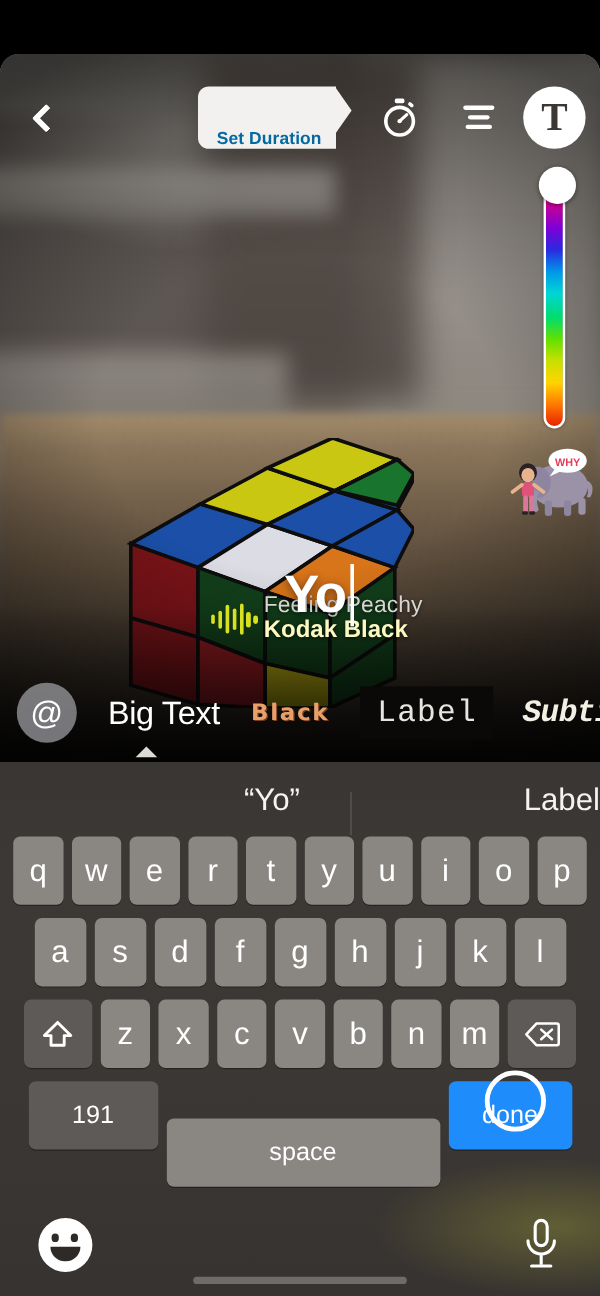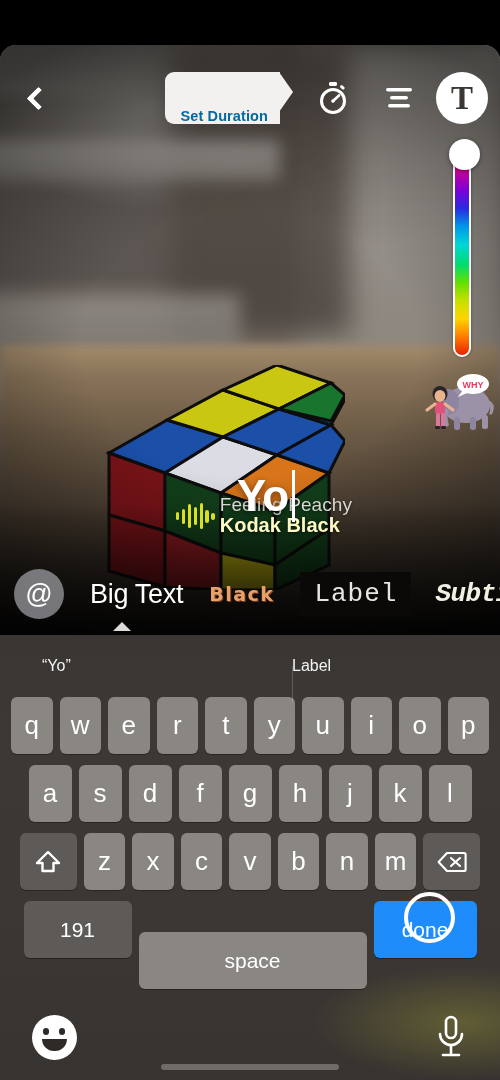--- a/index.html
+++ b/index.html
@@ -115,21 +115,21 @@
   .st-subtitle { font-size:26px; color:#f2efe3; font-weight:700; font-style:italic;
     font-family:"Liberation Mono", monospace; letter-spacing:-.5px; margin-left:24px; }
   .caret-up { position:absolute; left:113px; top:622px; width:0; height:0;
     border-left:9px solid transparent; border-right:9px solid transparent;
     border-bottom:9px solid #dedbd6; z-index:29; }
 
   
   .kb { position:absolute; left:0; top:635px; width:500px; height:445px;
     background:linear-gradient(to bottom,#3a3633 0%,#3c3835 22%,#3b3734 60%,#373330 100%); }
   .suggest { height:62px; display:flex; align-items:center; }
-  .sug { flex:1; text-align:left; font-size:16px; color:#f4f3f1; cursor:pointer;
+  .sug { flex:1; text-align:right; font-size:26px; color:#f4f3f1; cursor:pointer;
     position:relative;margin-left:42px; }
   .sug + .sug:before { content:""; position:absolute; left:0; top:9px; width:1px; height:36px;
     background:rgba(255,255,255,.18); }
   .krow { display:flex; justify-content:center; gap:7px; padding:0 3px; margin-bottom:11px; }
   .key { background:#8a8682; border-radius:6px; height:57px; width:41.5px;
     display:flex; align-items:center; justify-content:center; color:#fff; font-size:26px;
     font-weight:400; box-shadow:0 1px 0 rgba(0,0,0,.35); cursor:pointer; }
   .krow.r2 { padding-left:25px; padding-right:25px; }
   .krow.r2 .key { width:43px; }
   .key.wide { width:57px; background:#5e5a57; }

